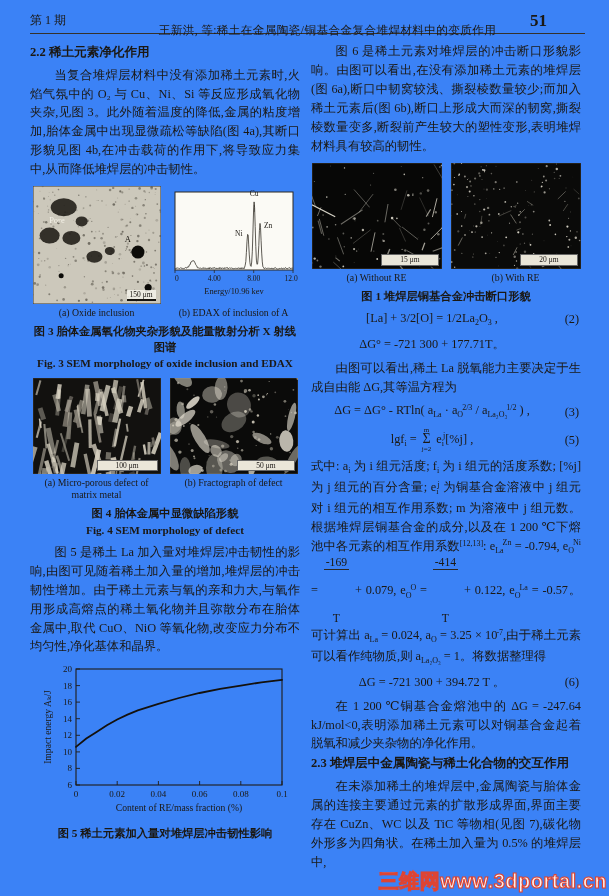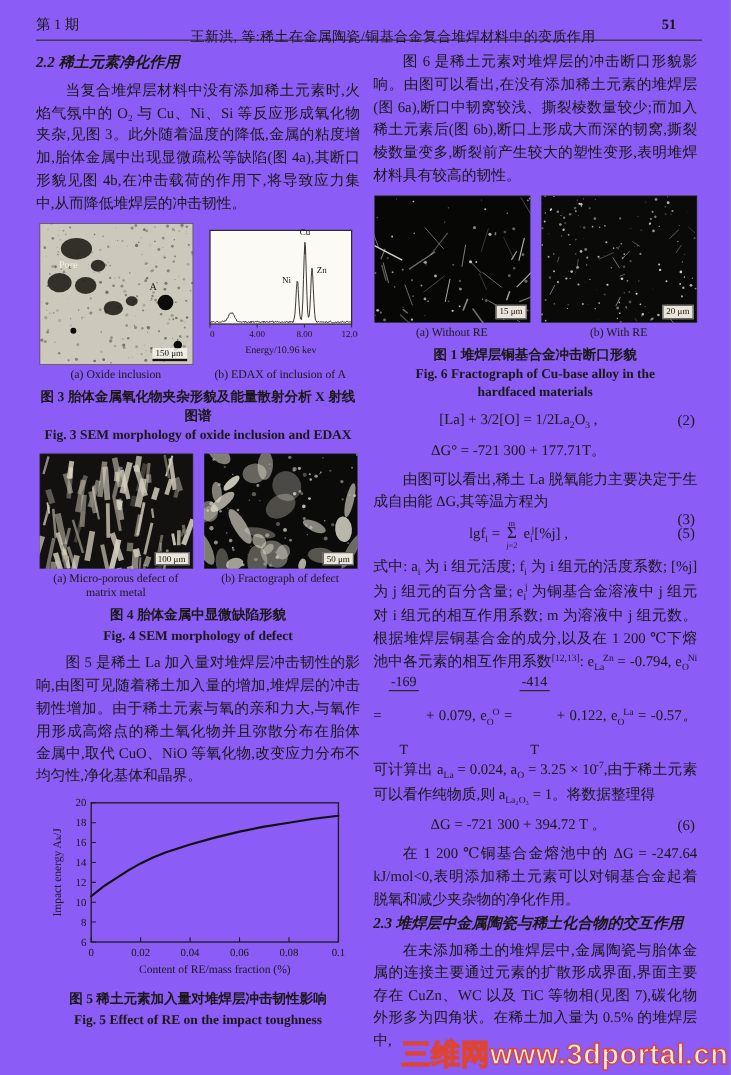--- a/index.html
+++ b/index.html
@@ -1,54 +1,54 @@
 <!DOCTYPE html>
 <html><head>
 <meta charset="utf-8">
 <style>
   html,body{margin:0;padding:0;background:#9a9a96;}
-  .page{position:relative;width:609px;height:896px;margin:0 auto;background:#8b5cf6;
+  .page{position:relative;width:609px;height:896px;margin:0 auto;background:#3b82f6;
         font-family:"Liberation Serif","DejaVu Serif",serif;color:#1b1813;overflow:hidden;}
   .hdr{position:absolute;top:8px;left:30px;right:24px;height:25px;border-bottom:1.6px solid #35312b;
        display:flex;align-items:center;font-size:12px;}
   .issue{width:95px;}
   .rtitle{flex:1;text-align:center;font-size:11.6px;letter-spacing:.4px;margin-top:19px;}
-  .pnum{width:55px;text-align:center;font-weight:bold;font-size:12px;}
+  .pnum{width:55px;text-align:left;font-weight:bold;font-size:17px;}
   .col{position:absolute;top:42px;font-size:12.3px;line-height:1.54;text-align:justify;}
   .colL{left:30px;width:270px;}
   .colR{left:311px;width:270px;}
-  .h{font-size:12.6px;font-weight:bold;margin:2px 0 4px;text-align:left;line-height:1.4;font-style:italic;}
+  .h{font-size:12.6px;font-weight:bold;margin:2px 0 4px;text-align:left;line-height:1.4;}
   .para{margin:0 0 2px;}
   .ind{text-indent:2em;}
   .fig{margin:7px 0 5px;text-align:center;}
   .panels{display:flex;gap:9px;justify-content:center;align-items:flex-start;}
   .panel{display:flex;flex-direction:column;align-items:center;}
   .imgwrap{position:relative;line-height:0;}
   .anno{position:absolute;font-size:8.5px;line-height:1;}
   .sbar-light{position:absolute;right:5px;bottom:3px;font-size:7.5px;line-height:9px;color:#15120d;
               border-bottom:2.2px solid #15120d;padding:0 3px;background:rgba(250,248,240,.75);}
   .sbar-dark{position:absolute;right:3px;bottom:3px;font-size:7.5px;line-height:9.5px;color:#151210;
-             background:#eae6d9;padding:0 2px;border:.5px solid #666;}
+             background:#eae6d9;padding:0 18px;border:.5px solid #666;}
   .sub{font-size:9.8px;margin-top:3px;line-height:1.25;max-width:150px;}
   .cap{font-weight:bold;line-height:1.35;}
   .cap.cn{font-size:11.3px;margin-top:5px;}
   .cap.en{font-size:11.2px;margin-top:1px;}
   .eq{position:relative;text-align:center;margin:5px 0;padding:0 28px 0 0;}
   .eqnum{position:absolute;right:2px;top:50%;transform:translateY(-50%);}
   sub{font-size:8px;vertical-align:-0.42em;}
   sup{font-size:8px;vertical-align:0.55em;}
   sub+sup{margin-left:-1px;}
   .frac{display:inline-flex;flex-direction:column;vertical-align:middle;text-align:center;
         line-height:1.12;font-size:.95em;margin:0 2px;position:relative;top:-1px;gap:42px;}
   .frac .fn{border-bottom:1px solid #2b2722;padding:0 2px;}
   .sum{display:inline-flex;flex-direction:column;align-items:center;line-height:.9;
        vertical-align:middle;margin:0 2px;}
   .sum .sl{font-size:7px;}
   .sum .sm{font-size:14px;}
-  .wm{position:absolute;right:2px;bottom:1px;font-size:24px;font-weight:bold;letter-spacing:.5px;
+  .wm{position:absolute;right:2px;bottom:1px;font-size:20px;font-weight:bold;letter-spacing:.5px;
       font-family:"Liberation Sans","DejaVu Sans",sans-serif;color:#fceee9;
       -webkit-text-stroke:1.1px #dd4433;text-shadow:0 0 1px #dd4433;}
   svg text{font-family:"Liberation Serif","DejaVu Serif",serif;fill:#1b1813;}
   .tick{font-size:9px;}
   .axis{font-size:9.6px;}
   .etick{font-size:7.5px;}
   .eaxis{font-size:8.4px;}
   .epk{font-size:7.5px;}
 </style>
 </head>
@@ -590,21 +590,20 @@
           <text class="tick" x="159.6" y="134" text-anchor="middle">0.06</text>
           <line x1="200.8" y1="122" x2="200.8" y2="118" stroke="#1f1c17" stroke-width="0.9"></line>
           <text class="tick" x="200.8" y="134" text-anchor="middle">0.08</text>
           <line x1="242.0" y1="122" x2="242.0" y2="118" stroke="#1f1c17" stroke-width="0.9"></line>
           <text class="tick" x="242.0" y="134" text-anchor="middle">0.1</text>
           <polyline fill="none" stroke="#14110d" stroke-width="1.8" stroke-linecap="round" points="36.0,83.9 46.3,75.6 56.6,69.0 66.9,62.3 77.2,56.5 87.5,51.6 97.8,47.4 118.4,40.8 139.0,35.0 159.6,30.0 180.2,25.9 200.8,22.6 221.4,19.3 242.0,16.8"></polyline>
           <text class="axis" x="139" y="148" text-anchor="middle">Content of RE/mass fraction (%)</text>
           <text class="axis" transform="translate(11 64) rotate(-90)" text-anchor="middle">Impact energy Aₖ/J</text>
         </svg>
       <div class="cap cn">图 5  稀土元素加入量对堆焊层冲击韧性影响</div>
-      <div class="cap en">Fig. 5  Effect of RE on the impact toughness</div>
     </div>
   </section>
 
   <section class="col colR">
     <p class="para ind">图 6 是稀土元素对堆焊层的冲击断口形貌影响。由图可以看出,在没有添加稀土元素的堆焊层(图 6a),断口中韧窝较浅、撕裂棱数量较少;而加入稀土元素后(图 6b),断口上形成大而深的韧窝,撕裂棱数量变多,断裂前产生较大的塑性变形,表明堆焊材料具有较高的韧性。</p>
 
     <div class="fig">
       <div class="panels">
         <div class="panel">
           <div class="imgwrap">
@@ -875,35 +874,35 @@
                 <line x1="122.6" y1="26.1" x2="128.2" y2="31.1" stroke="#ded8c8" stroke-width="0.6" opacity="0.31"></line>
                 <line x1="65.5" y1="67.2" x2="69.8" y2="65.5" stroke="#ded8c8" stroke-width="0.6" opacity="0.57"></line>
                 <line x1="65.2" y1="41.8" x2="64.0" y2="45.0" stroke="#ded8c8" stroke-width="0.6" opacity="0.50"></line>
               </svg>
             <span class="sbar-dark">20 μm</span>
           </div>
           <div class="sub">(b) With RE</div>
         </div>
       </div>
       <div class="cap cn">图 1  堆焊层铜基合金冲击断口形貌</div>
-      <div class="cap en" style="max-width:210px;margin:1px auto 0;">Fig. 6  Fractograph of Cu-base alloy in the hardfaced materials</div>
     </div>
 
 
     <div class="eq">
       <span class="eqbody">[La] + 3/2[O] = 1/2La<sub>2</sub>O<sub>3</sub> ,</span>
       <span class="eqnum">(2)</span>
     </div>
     <div class="eq">
       <span class="eqbody">ΔG° = -721 300 + 177.71T。</span>
     </div>
 
     <p class="para ind">由图可以看出,稀土 La 脱氧能力主要决定于生成自由能 ΔG,其等温方程为</p>
 
     <div class="eq">
+      <span class="eqbody">ΔG = ΔG° - RTln( a<sub>La</sub> · a<sub>O</sub><sup>2/3</sup> / a<sub>La₂O₃</sub><sup>1/2</sup> ) ,</span>
       <span class="eqnum">(3)</span>
     </div>
     <div class="eq">
       <span class="eqbody">lgf<sub>i</sub> = <span class="sum">
             <span class="sl">m</span>
             <span class="sm">Σ</span>
             <span class="sl">j=2</span>
           </span> e<sub>i</sub><sup>j</sup>[%j] ,</span>
       <span class="eqnum">(5)</span>
     </div>

